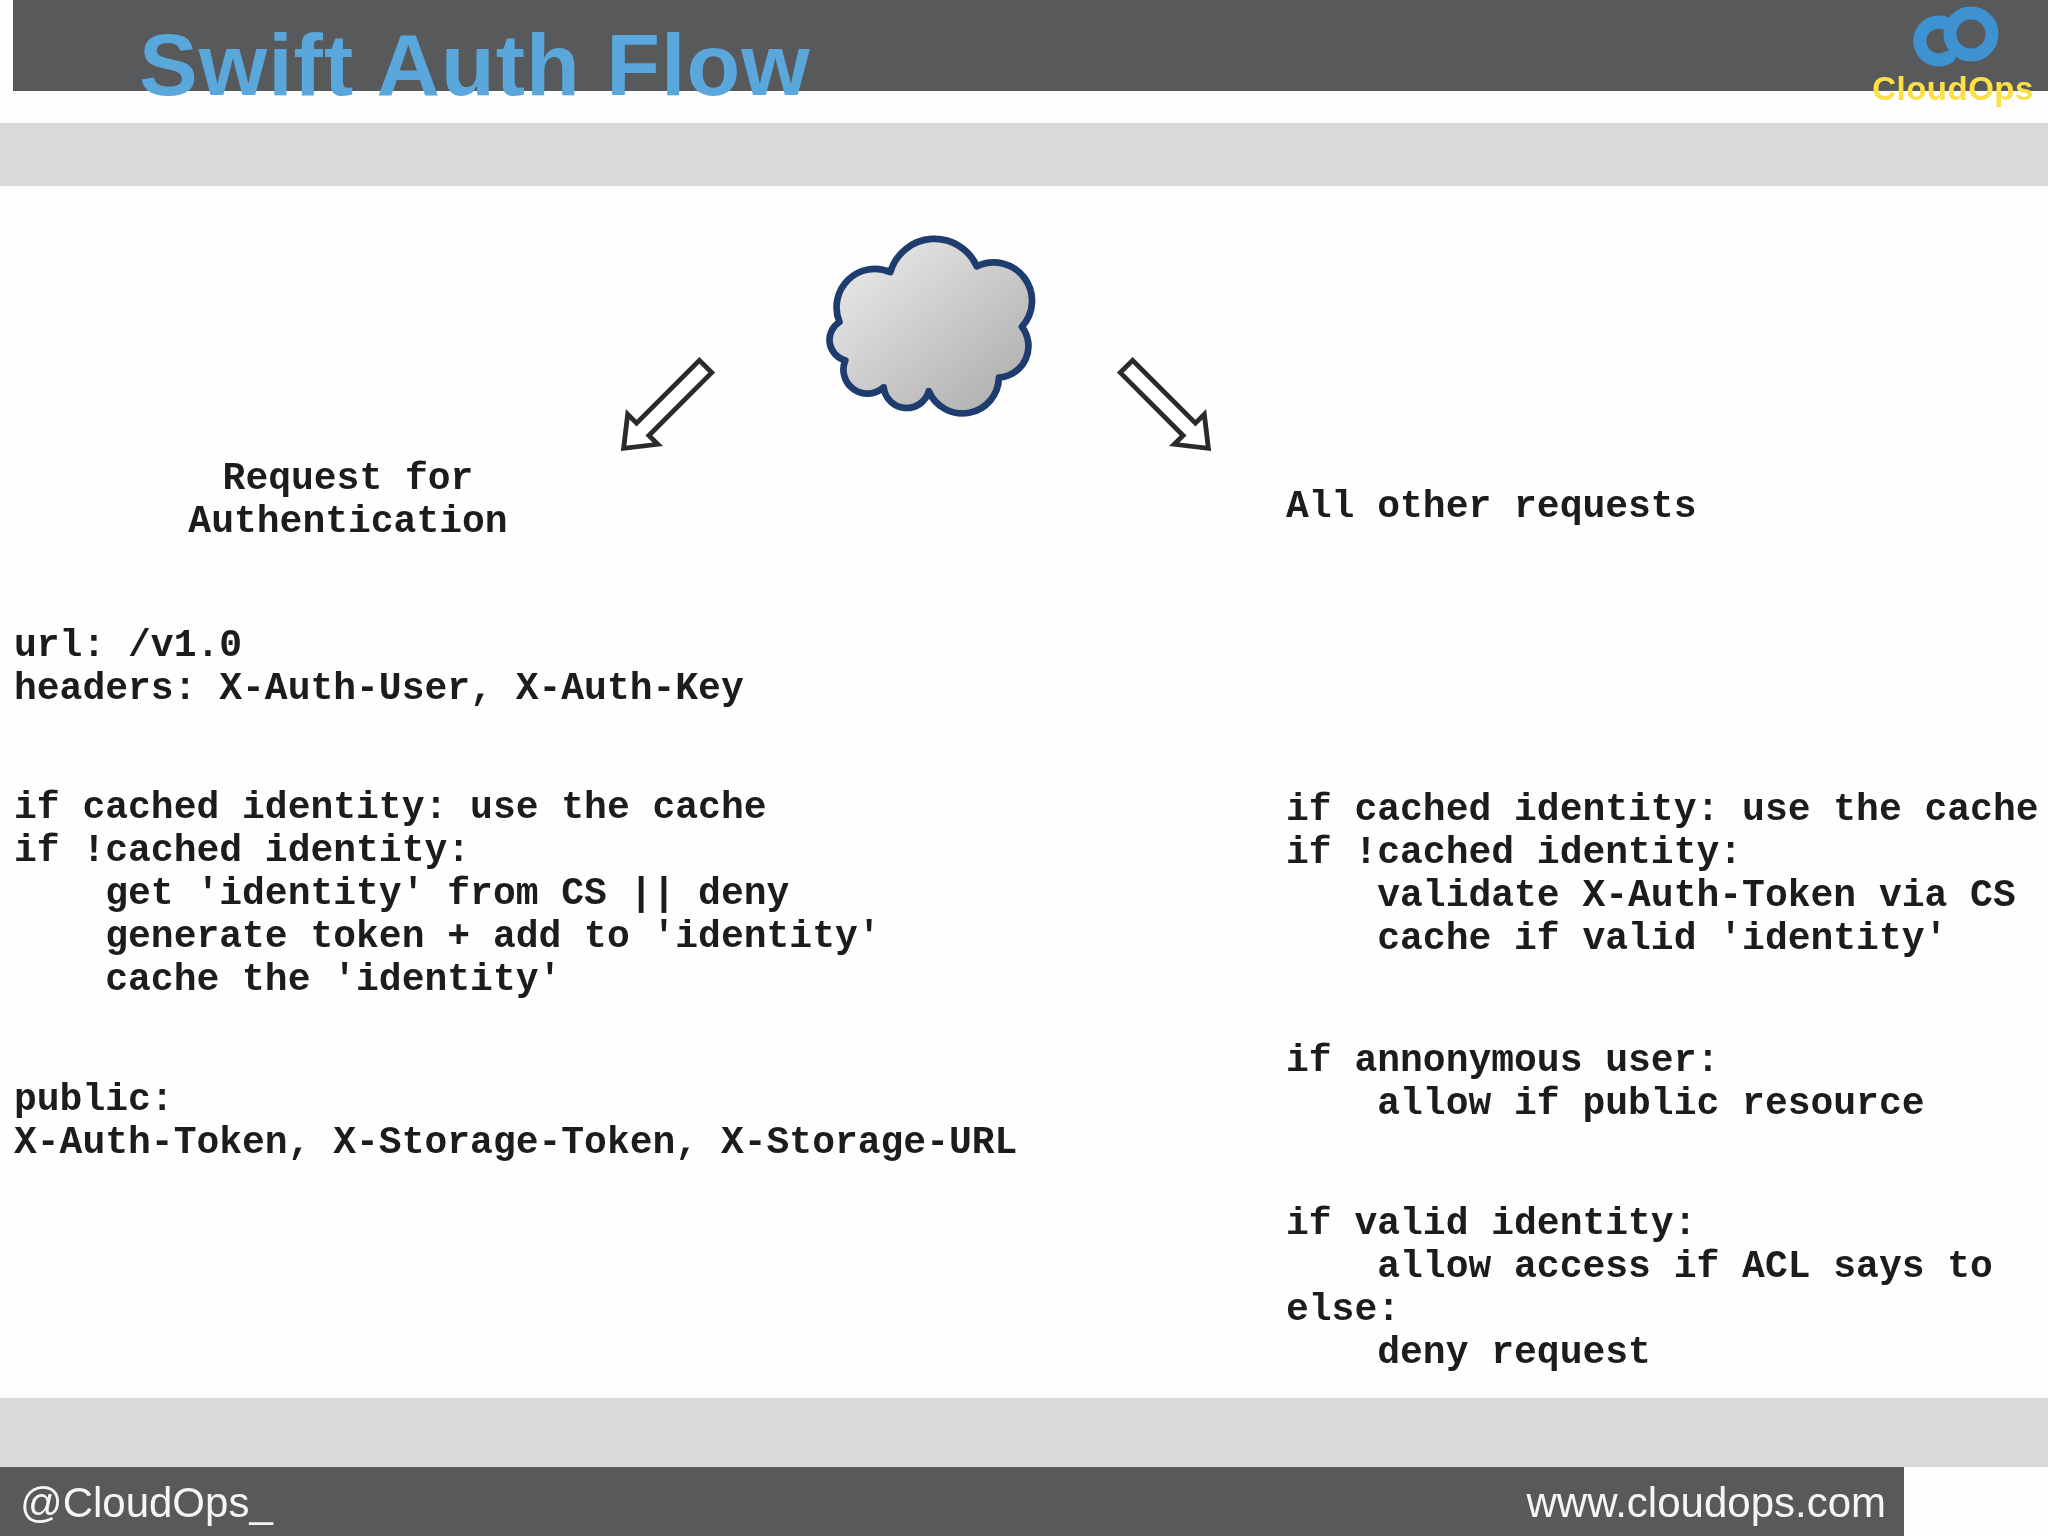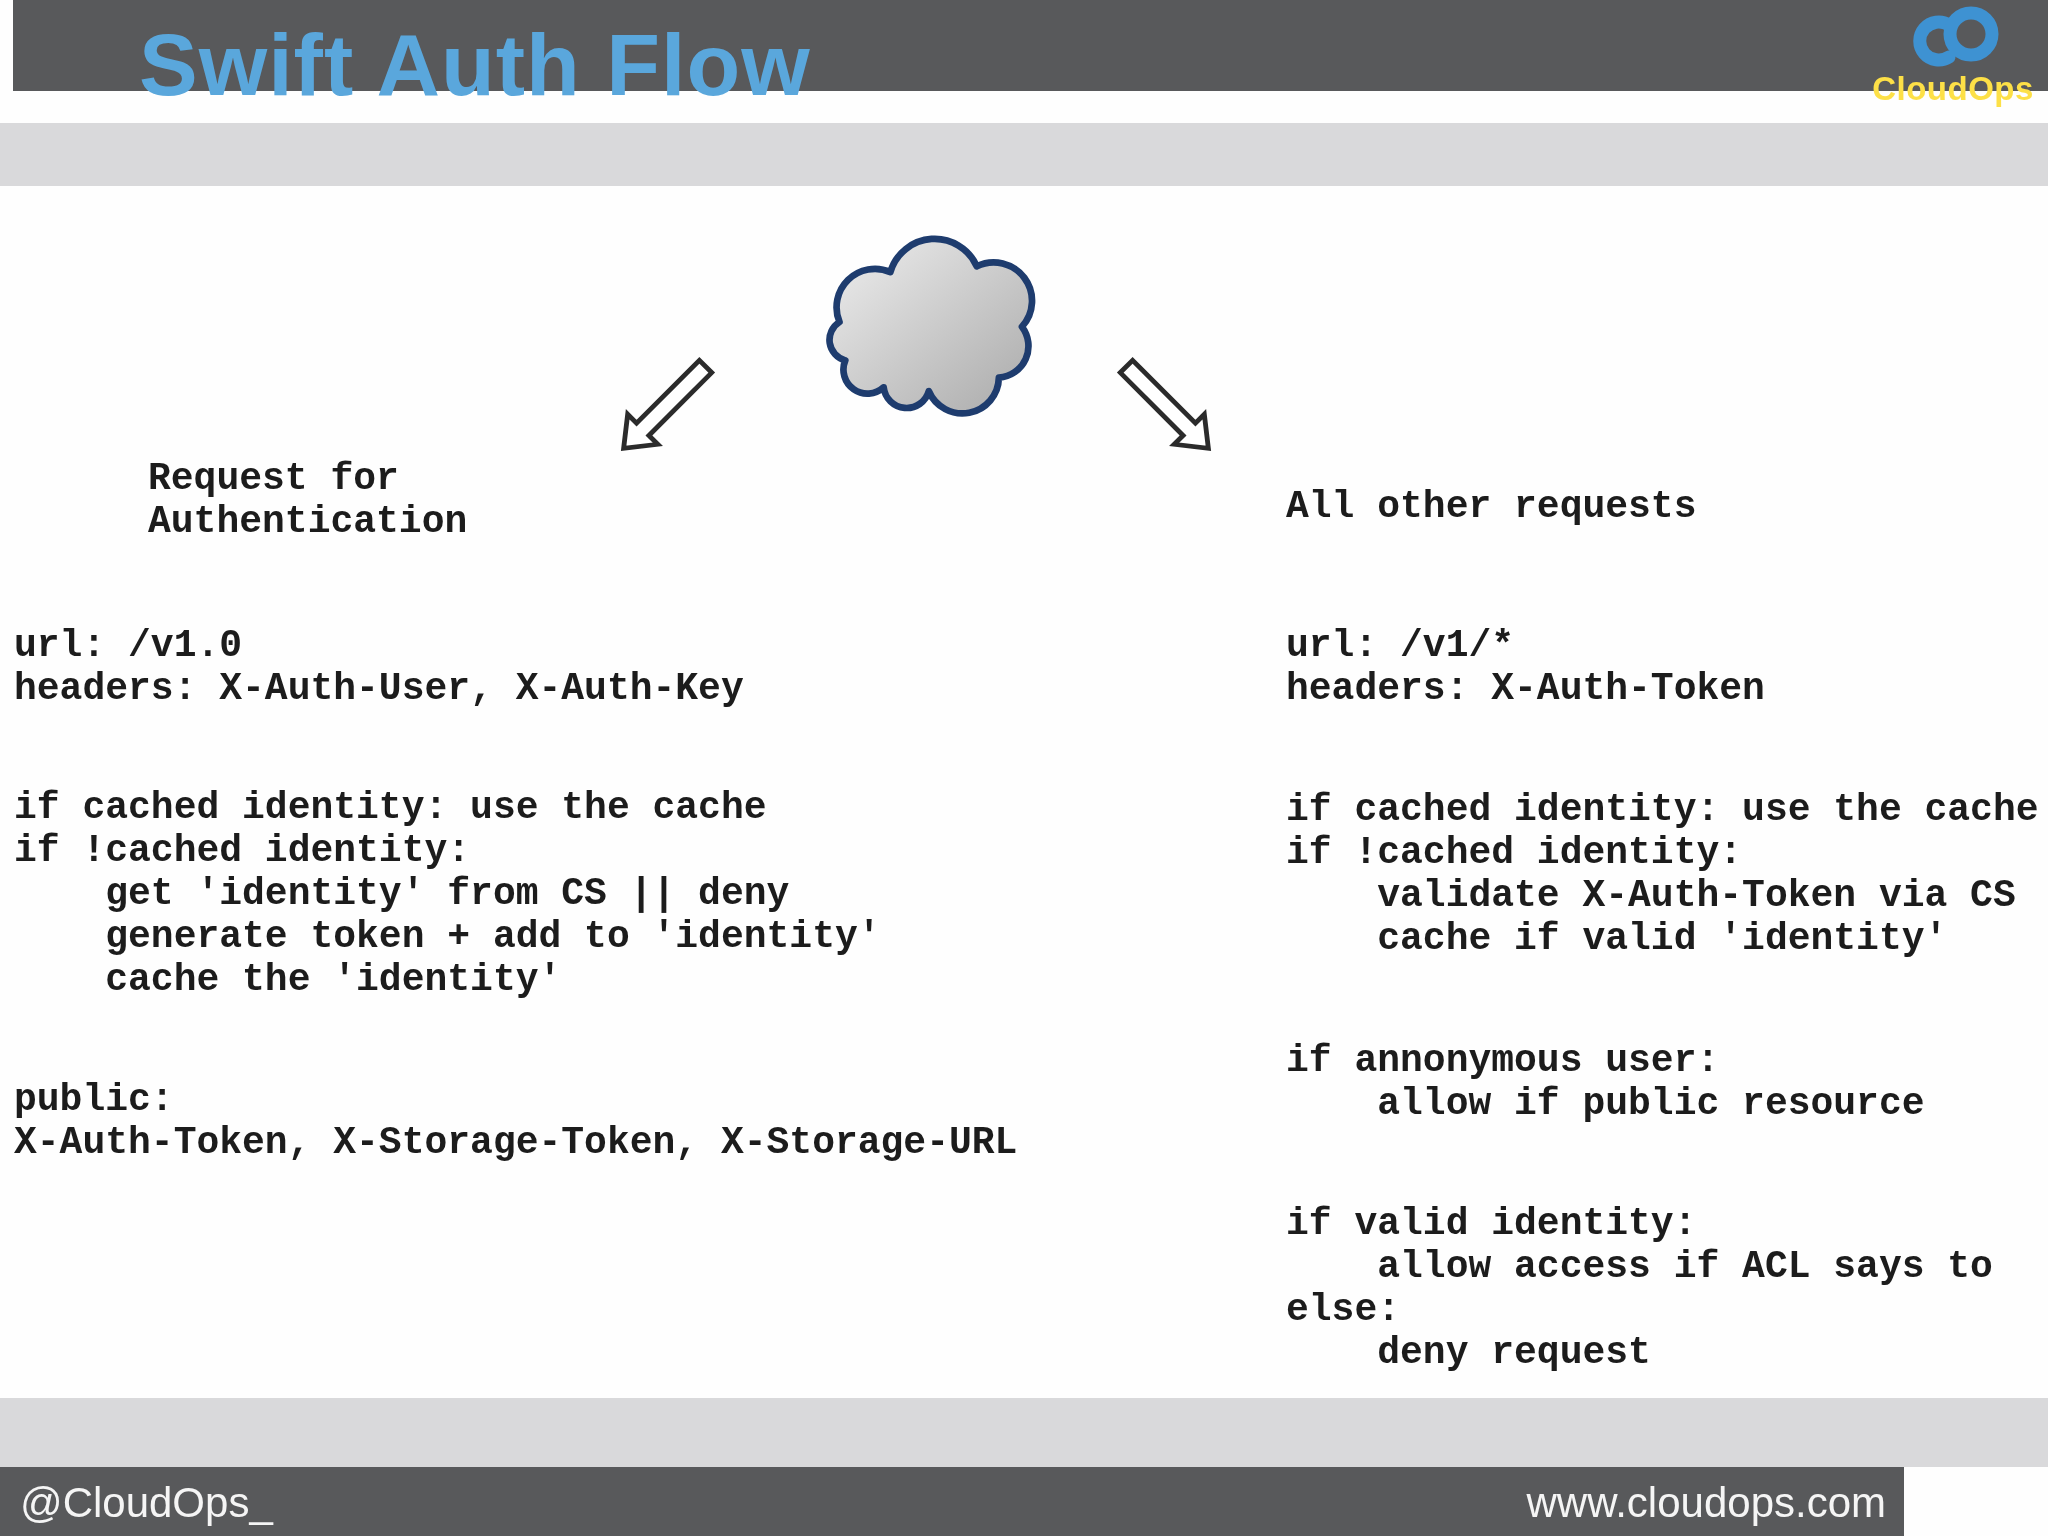--- a/index.html
+++ b/index.html
@@ -44,21 +44,21 @@
   
   .code {
     position: absolute;
     font-family: "Liberation Mono", "DejaVu Sans Mono", monospace;
     font-weight: bold;
     font-size: 38px;
     line-height: 43px;
     color: #1c1c1c;
     white-space: pre;
   }
-  .branch-label-left { left: 148px; top: 457px; width: 400px; text-align: left; }
+  .branch-label-left { left: 148px; top: 457px; width: 400px; text-align: center; }
   .l-request { left: 14px;  top: 624px; }
   .l-logic   { left: 14px;  top: 786px; }
   .l-result  { left: 14px;  top: 1078px; }
   .r-label   { left: 1286px; top: 485px; }
   .r-request { left: 1286px; top: 624px; }
   .r-logic   { left: 1286px; top: 788px; }
   .r-anon    { left: 1286px; top: 1039px; }
   .r-valid   { left: 1286px; top: 1202px; }
   
   .band-bottom {
@@ -132,22 +132,20 @@
 headers: X-Auth-User, X-Auth-Key</div>
   <div class="code l-logic">if cached identity: use the cache
 if !cached identity:
     get 'identity' from CS || deny
     generate token + add to 'identity'
     cache the 'identity'</div>
   <div class="code l-result">public:
 X-Auth-Token, X-Storage-Token, X-Storage-URL</div>
 
   <div class="code r-label">All other requests</div>
-  <div class="code r-request">url: /v1/*
-headers: X-Auth-Token</div>
   <div class="code r-logic">if cached identity: use the cache
 if !cached identity:
     validate X-Auth-Token via CS
     cache if valid 'identity'</div>
   <div class="code r-anon">if annonymous user:
     allow if public resource</div>
   <div class="code r-valid">if valid identity:
     allow access if ACL says to
 else:
     deny request</div>

